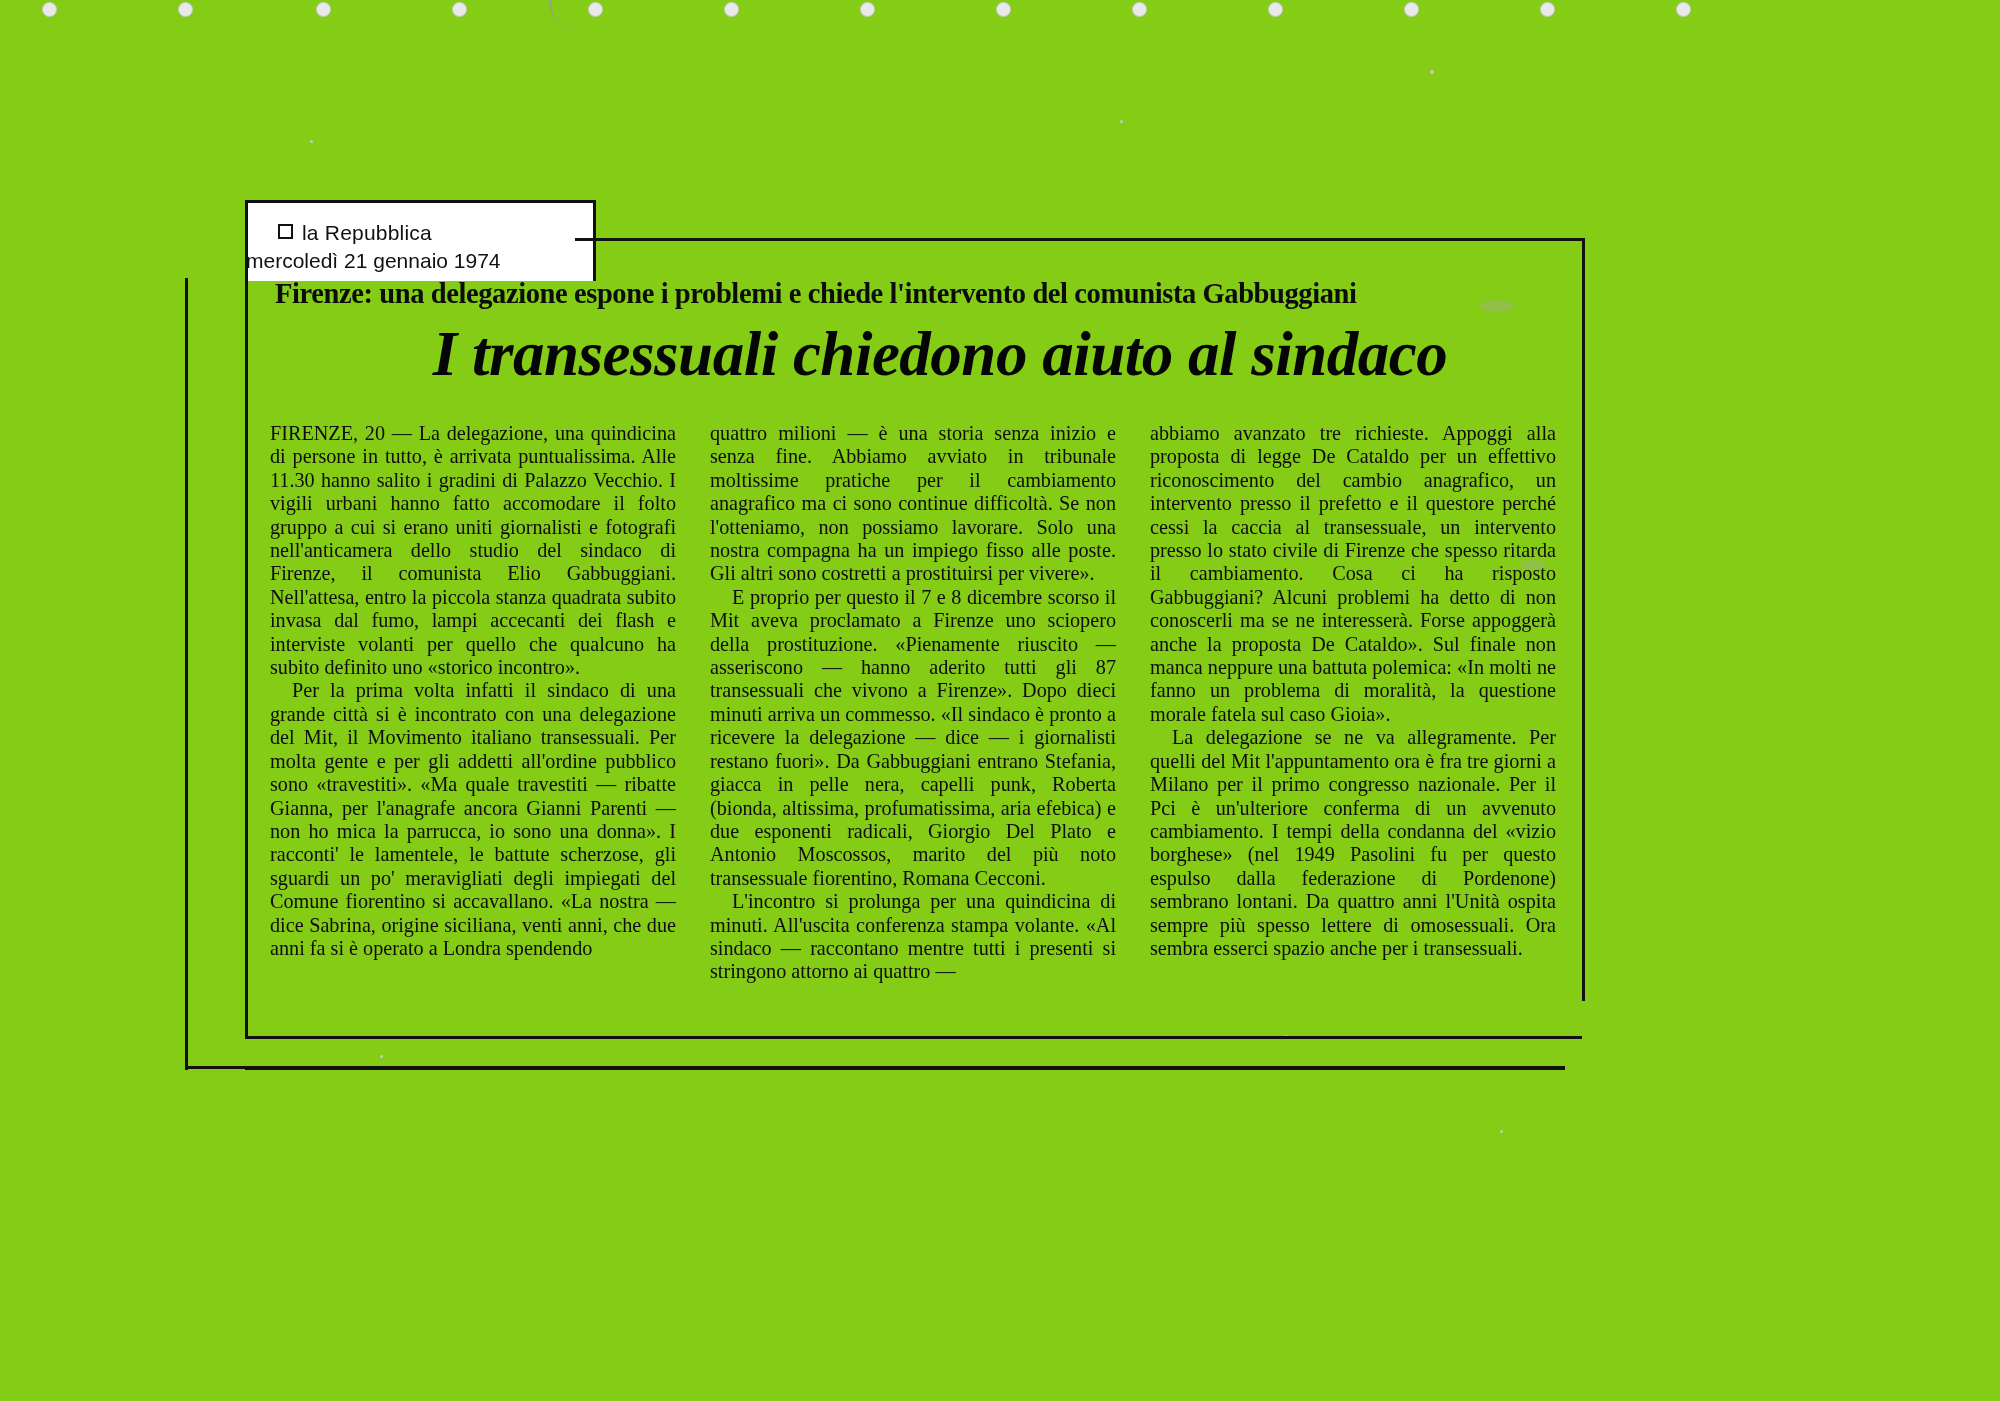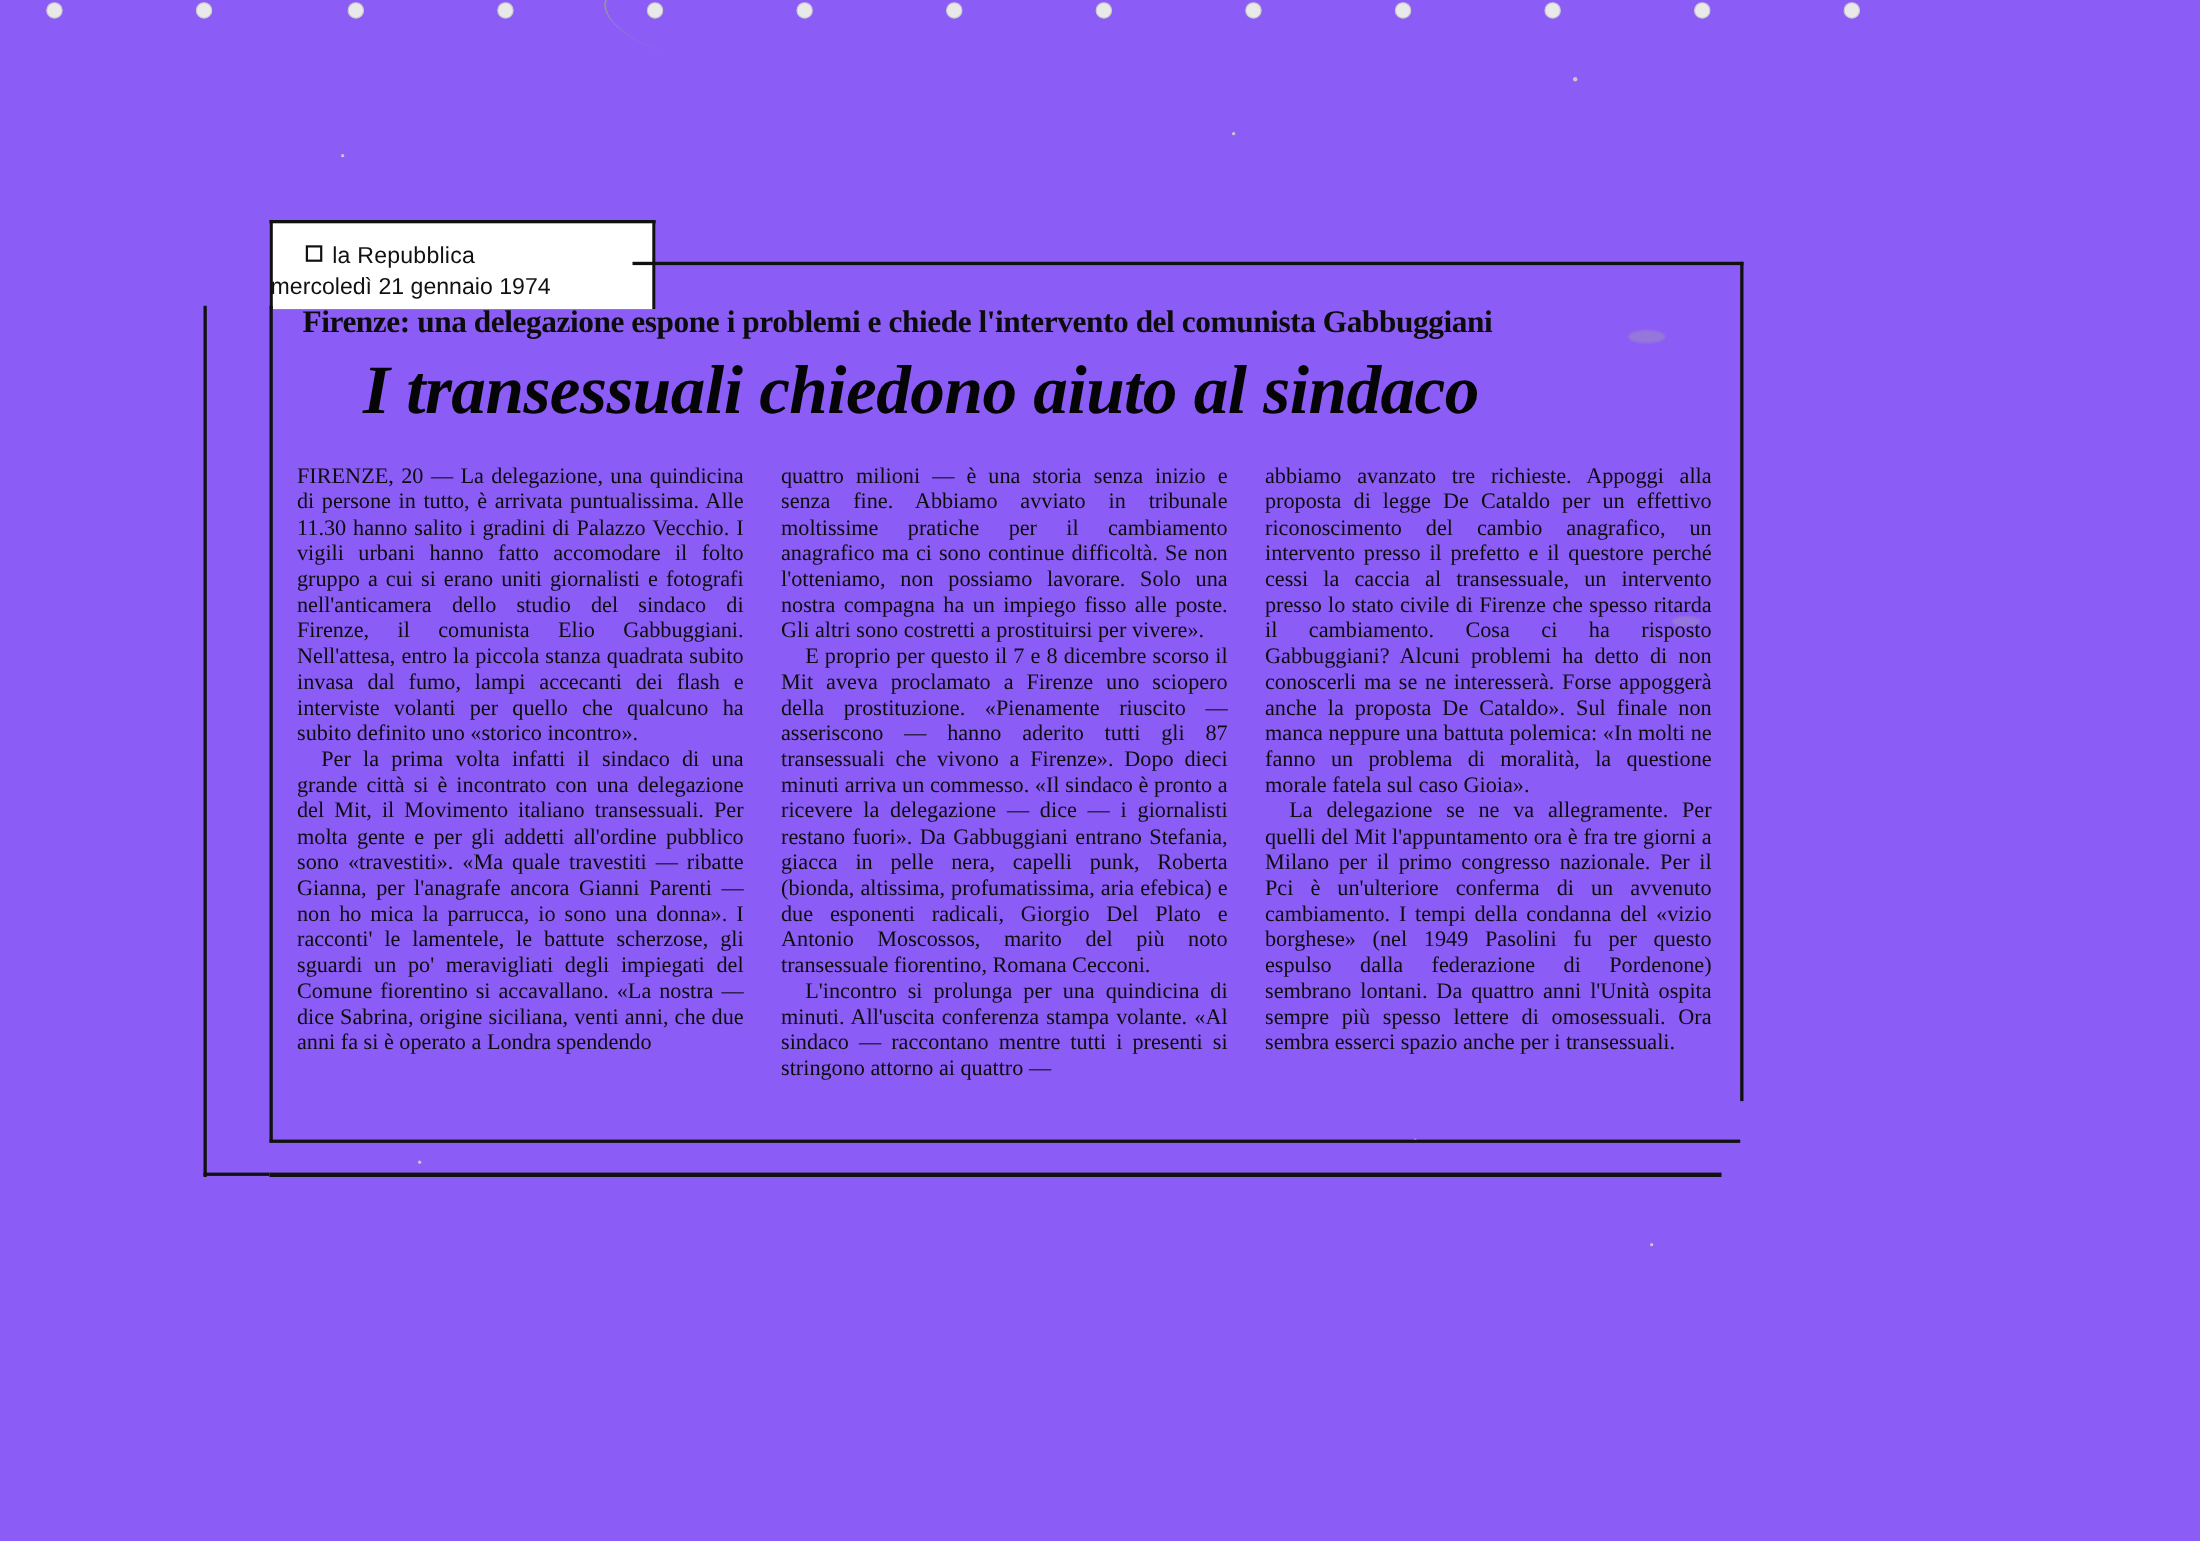--- a/index.html
+++ b/index.html
@@ -12,21 +12,21 @@
     height: 1401px;
     position: relative;
     font-family: "Liberation Sans", sans-serif;
     overflow: hidden;
   }
 
   
   .page {
     position: absolute;
     inset: 0;
-    background: #8b5cf6;
+    background: #84cc16;
     padding-left: 15px;
   }
 
   
   .hole {
     position: absolute;
     top: 2px;
     width: 13px;
     height: 13px;
     border-radius: 50%;
@@ -169,20 +169,21 @@
     left: 85px;
     top: 118px;
     width: 1220px;
     font-family: "Liberation Serif", serif;
     font-weight: bold;
     font-style: italic;
     font-size: 63px;
     letter-spacing: -0.5px;
     color: #050505;
     white-space: nowrap;
+    text-align: center;
   }
   .byline {
     position: absolute;
     left: 0;
     top: 190px;
     width: 1337px;
     text-align: center;
     font-family: "Liberation Sans", sans-serif;
     font-weight: bold;
     font-size: 19px;

